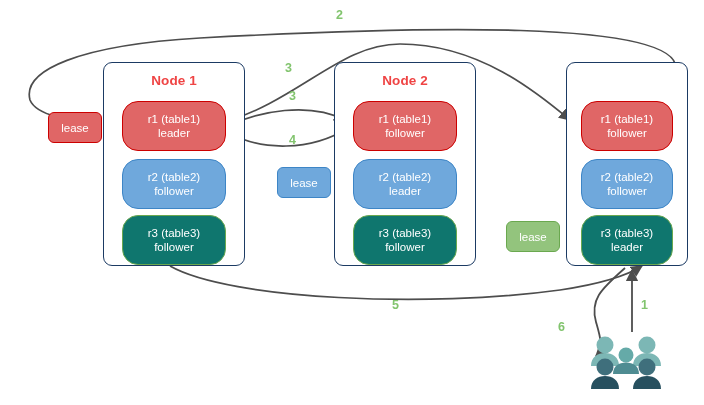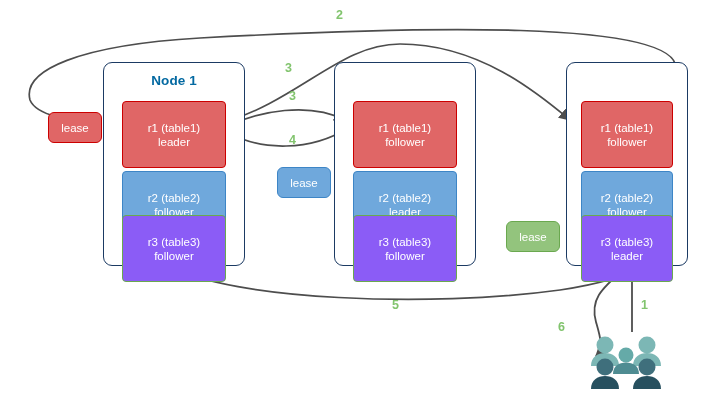--- a/index.html
+++ b/index.html
@@ -15,37 +15,37 @@
   .node{
     position:absolute;
     border:1.6px solid #1b3a63;
     border-radius:9px;
     background:#ffffff;
     box-sizing:border-box;
   }
   .node-title{
     position:absolute;left:0;right:0;top:10px;
     text-align:center;
-    font-size:13.5px;font-weight:bold;color:#0369a1;
+    font-size:13.5px;font-weight:bold;color:#ef4444;
     letter-spacing:.1px;
   }
   .replica{
     position:absolute;
     left:18px;right:18px;
-    height:67px;
-    border-radius:4px;
+    height:50px;
+    border-radius:16px;
     box-sizing:border-box;
     display:flex;flex-direction:column;
     align-items:center;justify-content:center;
     color:#ffffff;font-size:11.5px;line-height:14px;
     text-align:center;
   }
   .rep-red{background:#e06666;border:1.6px solid #cc0000;}
-  .rep-blue{background:#6fa8dc;border:1.6px solid #3d85c6;margin-top:12px;}
-  .rep-green{background:#8b5cf6;border:1.6px solid #6aa84f;}
+  .rep-blue{background:#6fa8dc;border:1.6px solid #3d85c6;}
+  .rep-green{background:#0f766e;border:1.6px solid #6aa84f;}
 
   .lease{
     position:absolute;
     border-radius:6px;
     box-sizing:border-box;
     display:flex;align-items:center;justify-content:center;
     color:#ffffff;font-size:11.5px;
     padding:0 8px;
     height:31px;
   }
@@ -98,20 +98,21 @@
       <span>r2 (table2)</span>
       <span>follower</span>
     </div>
     <div class="replica rep-green" style="top:152px;">
       <span>r3 (table3)</span>
       <span>follower</span>
     </div>
   </div>
 
   <div class="node" style="left:334px;top:62px;width:142px;height:204px;">
+    <div class="node-title">Node 2</div>
     <div class="replica rep-red" style="top:38px;">
       <span>r1 (table1)</span>
       <span>follower</span>
     </div>
     <div class="replica rep-blue" style="top:96px;">
       <span>r2 (table2)</span>
       <span>leader</span>
     </div>
     <div class="replica rep-green" style="top:152px;">
       <span>r3 (table3)</span>

